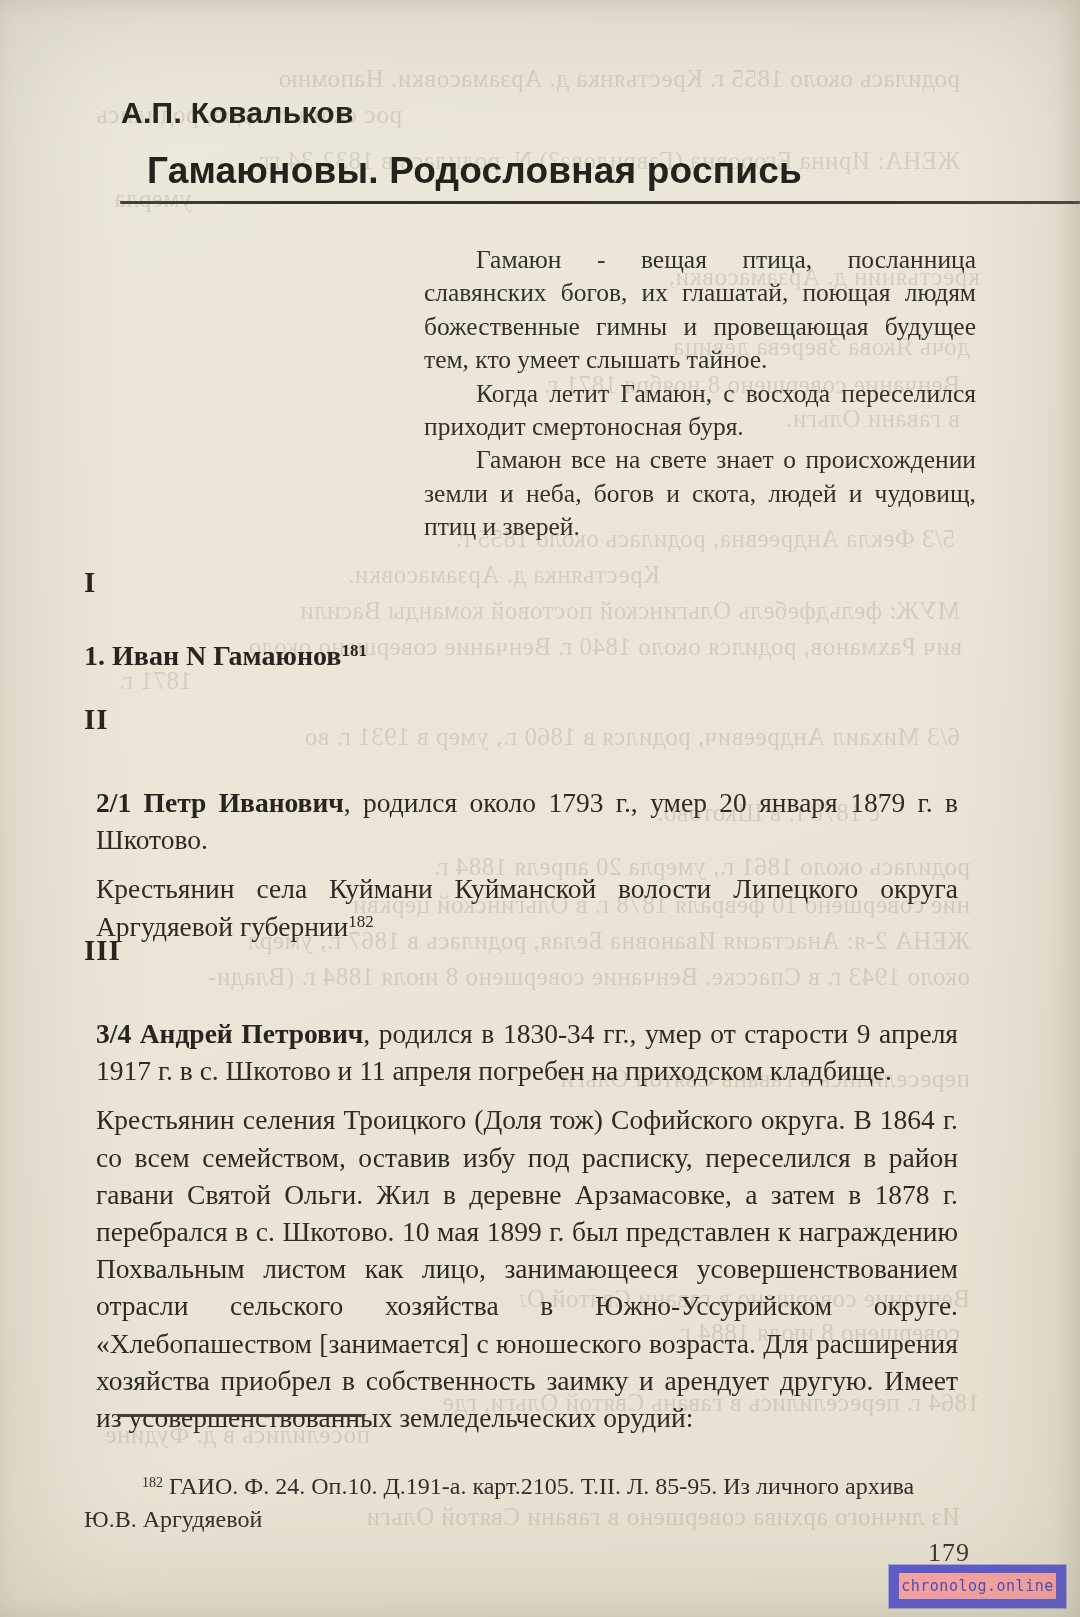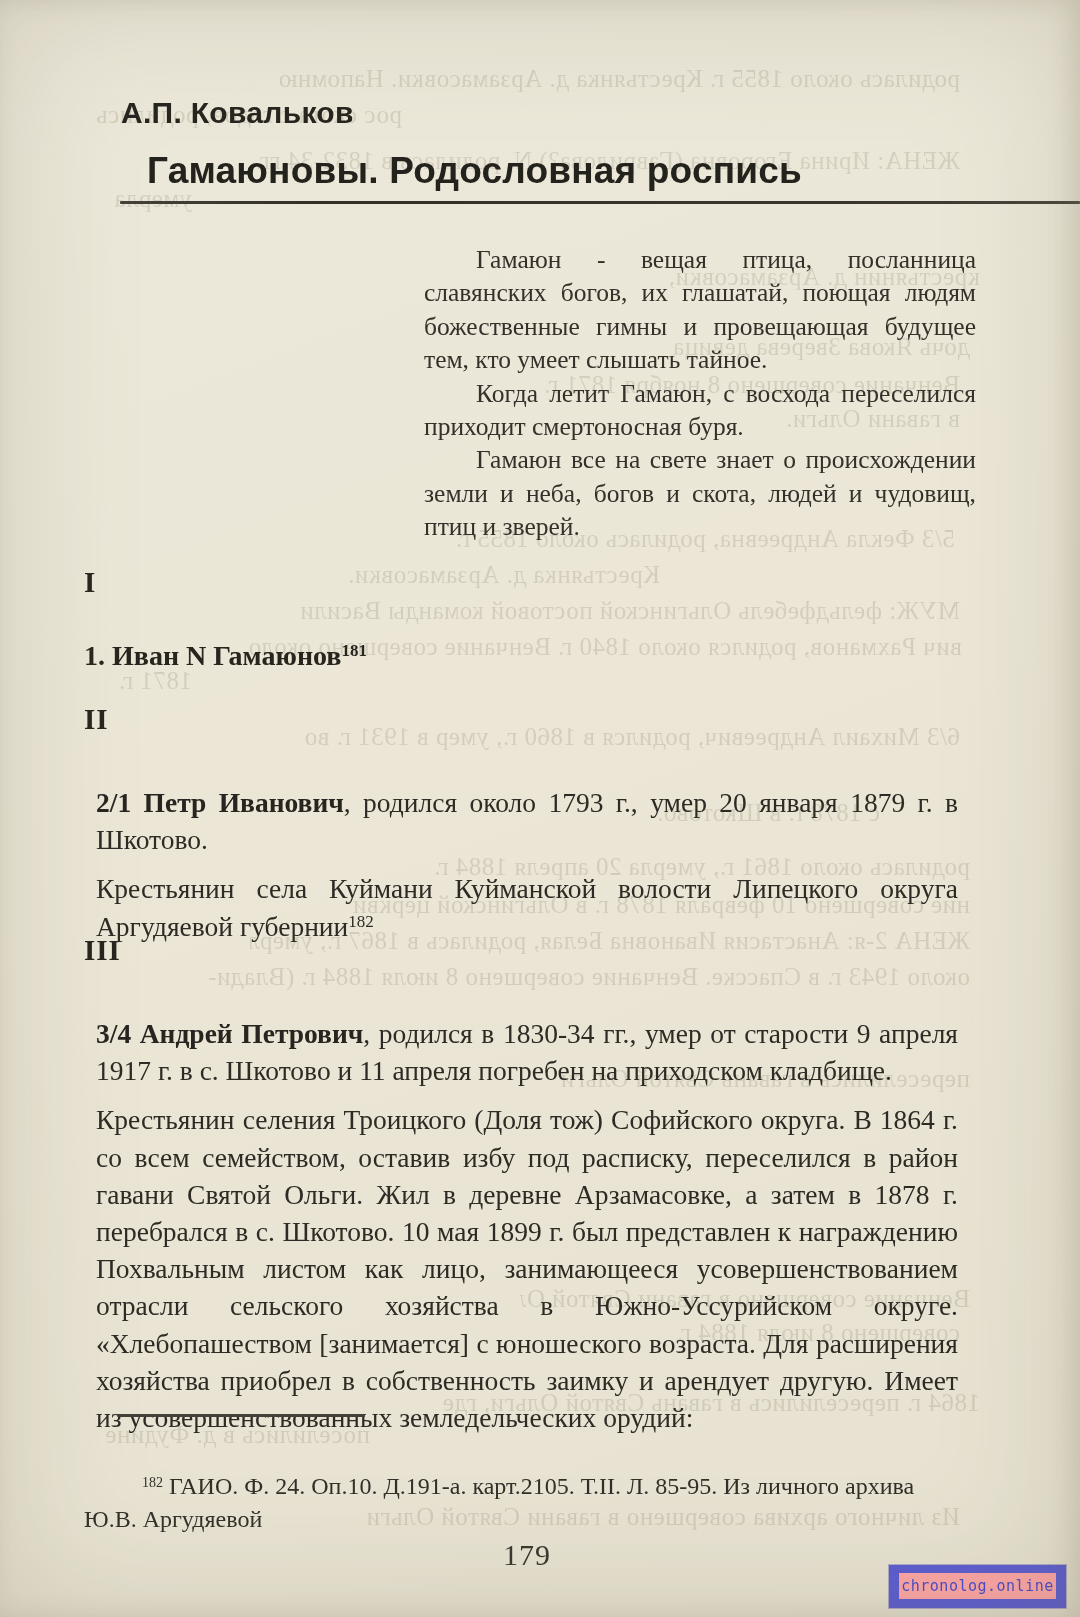--- a/index.html
+++ b/index.html
@@ -65,22 +65,22 @@
     position:absolute;left:117px;top:1414px;width:248px;height:3px;
     background:#44413a;border-radius:1px;
   }
   .footnote{
     position:absolute;left:84px;width:886px;
     font-size:24px;line-height:33px;color:#33302a;text-indent:58px;text-align:left;
   }
   .footnote sup.ref{font-size:14px;vertical-align:7px;}
   
   .page-number{
-    position:absolute;left:84px;top:1538px;width:886px;text-align:center;
-    font-size:30px;color:#3a372f;letter-spacing:1px;
+    position:absolute;left:84px;top:1538px;width:886px;text-align:right;
+    font-size:26px;color:#3a372f;letter-spacing:1px;
   }
   .watermark-box{
     position:absolute;left:889px;top:1565px;width:177px;height:43px;
     background:#5c5cd0;box-shadow:0 0 0 1px rgba(70,70,180,.35);
   }
   .watermark-inner{
     position:absolute;left:10px;top:8px;right:10px;bottom:9px;
     background:#ece9dc;display:flex;align-items:center;justify-content:center;
     font-family:"DejaVu Sans Mono", monospace;font-size:15px;color:#4a4ac8;
     letter-spacing:.5px;white-space:nowrap;

